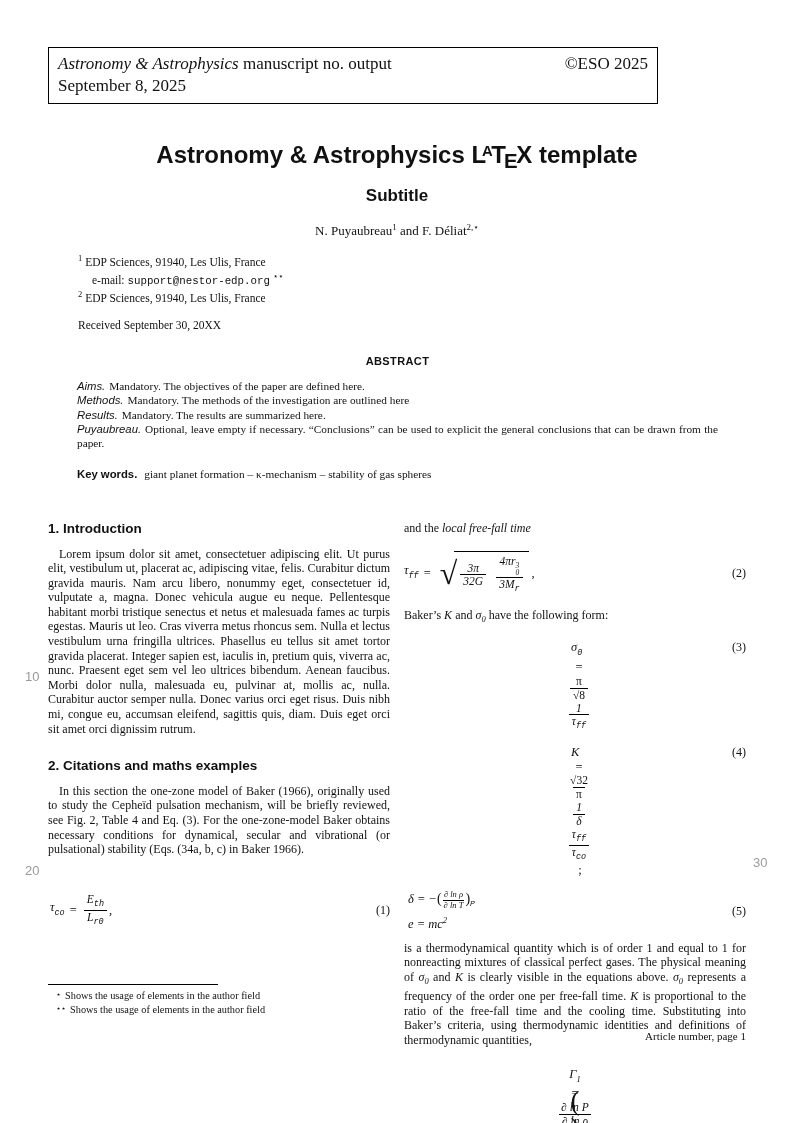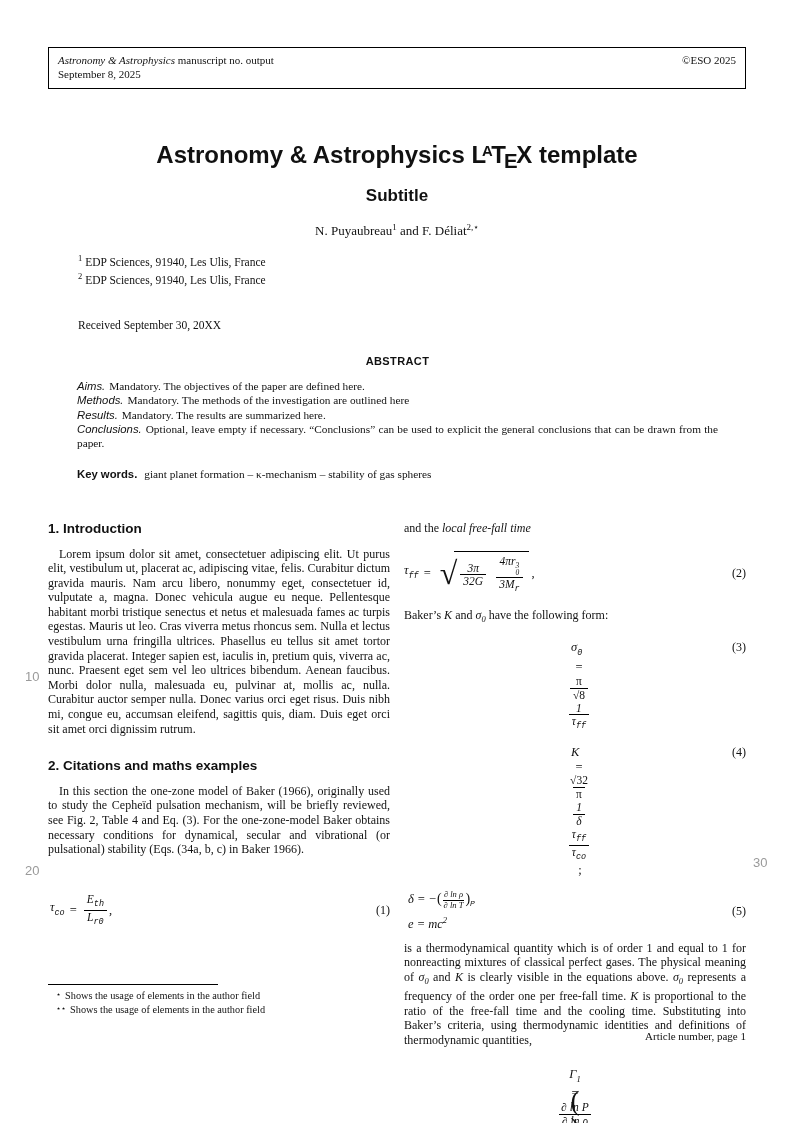--- a/index.html
+++ b/index.html
@@ -1,22 +1,22 @@
 <!DOCTYPE html>
 <html><head>
 <meta charset="utf-8">
 <style>
   html,body{margin:0;padding:0;background:#e8e8e8;}
   .page{position:relative;width:794px;height:1123px;background:#ffffff;margin:0 auto;
         font-family:"Liberation Serif",serif;color:#111;overflow:hidden;}
 
   
-  .header-box{position:absolute;top:47px;left:48px;width:698px;box-sizing:border-box;
+  .header-box{position:absolute;top:47px;left:48px;width:610px;box-sizing:border-box;
     border:1.3px solid #000;padding:5px 9px 6px;display:flex;justify-content:space-between;
-    font-size:11px;line-height:1.3;}
+    font-size:17px;line-height:1.3;}
   .hb-left .it{font-style:italic;}
   .hb-right{white-space:nowrap;}
 
   
   .title-block{position:absolute;top:142px;left:0;width:794px;text-align:center;}
   .paper-title{font-family:"Liberation Sans",sans-serif;font-weight:bold;font-size:24px;line-height:1.1;}
   .la{font-size:62%;vertical-align:0.5em;margin:0 -0.1em 0 -0.28em;}
   .le{font-size:85%;vertical-align:-0.24em;margin:0 -0.06em 0 -0.1em;}
   .paper-subtitle{font-family:"Liberation Sans",sans-serif;font-weight:bold;font-size:17px;margin-top:14px;}
   .authors{font-size:13px;margin-top:16px;}
@@ -112,31 +112,32 @@
   </div>
 
   <div class="title-block">
     <div class="paper-title"><span>Astronomy &amp; Astrophysics </span><span><span>L</span><span class="la">A</span><span>T</span><span class="le">E</span><span>X</span></span><span> template</span></div>
     <div class="paper-subtitle">Subtitle</div>
     <div class="authors"><span>N. Puyaubreau</span><sup>1</sup><span> and </span><span>F. Déliat</span><sup>2,⋆</sup></div>
   </div>
 
   <div class="affils">
     <div class="aff"><sup>1</sup><span>EDP Sciences, 91940, Les Ulis, France</span></div>
+    <div class="aff-email"><span>e-mail: </span><span class="mono">support@nestor-edp.org</span> <sup>⋆⋆</sup></div>
     <div class="aff"><sup>2</sup><span>EDP Sciences, 91940, Les Ulis, France</span></div>
   </div>
 
   <div class="received">Received September 30, 20XX</div>
 
   <div class="abstract">
     <div class="ab-heading">ABSTRACT</div>
     <div class="ab-sec"><span class="ab-label">Aims.</span><span>Mandatory. The objectives of the paper are defined here.</span></div>
     <div class="ab-sec"><span class="ab-label">Methods.</span><span>Mandatory. The methods of the investigation are outlined here</span></div>
     <div class="ab-sec"><span class="ab-label">Results.</span><span>Mandatory. The results are summarized here.</span></div>
-    <div class="ab-sec"><span class="ab-label">Conclusions.</span><span>Optional, leave empty if necessary. “Conclusions” can be used to explicit the general conclusions that can be drawn from the paper.</span></div>
+    <div class="ab-sec"><span class="ab-label">Puyaubreau.</span><span>Optional, leave empty if necessary. “Conclusions” can be used to explicit the general conclusions that can be drawn from the paper.</span></div>
     <div class="keywords"><span class="kw-label">Key words.</span><span>giant planet formation – κ-mechanism – stability of gas spheres</span></div>
   </div>
 
   <div class="col col-left">
     <h2 class="sec-heading">1. Introduction</h2>
     <p class="para">Lorem ipsum dolor sit amet, consectetuer adipiscing elit. Ut purus elit, vestibulum ut, placerat ac, adipiscing vitae, felis. Curabitur dictum gravida mauris. Nam arcu libero, nonummy eget, consectetuer id, vulputate a, magna. Donec vehicula augue eu neque. Pellentesque habitant morbi tristique senectus et netus et malesuada fames ac turpis egestas. Mauris ut leo. Cras viverra metus rhoncus sem. Nulla et lectus vestibulum urna fringilla ultrices. Phasellus eu tellus sit amet tortor gravida placerat. Integer sapien est, iaculis in, pretium quis, viverra ac, nunc. Praesent eget sem vel leo ultrices bibendum. Aenean faucibus. Morbi dolor nulla, malesuada eu, pulvinar at, mollis ac, nulla. Curabitur auctor semper nulla. Donec varius orci eget risus. Duis nibh mi, congue eu, accumsan eleifend, sagittis quis, diam. Duis eget orci sit amet orci dignissim rutrum.</p>
     <h2 class="sec-heading later">2. Citations and maths examples</h2>
     <p class="para">In this section the one-zone model of Baker (1966), originally used to study the Cepheïd pulsation mechanism, will be briefly reviewed, see Fig. 2, Table 4 and Eq. (3). For the one-zone-model Baker obtains necessary conditions for dynamical, secular and vibrational (or pulsational) stability (Eqs. (34a, b, c) in Baker 1966).</p>
 
     <div class="eq eq1">

